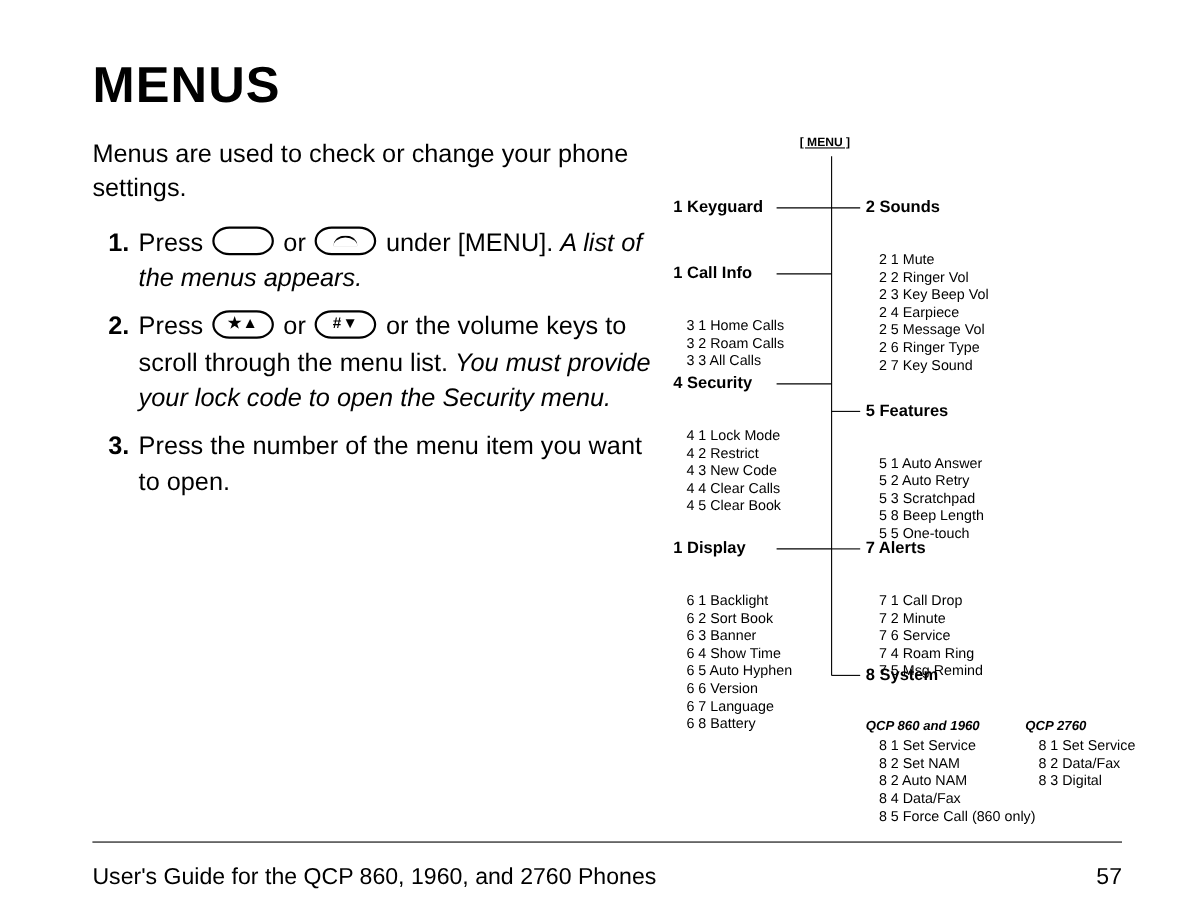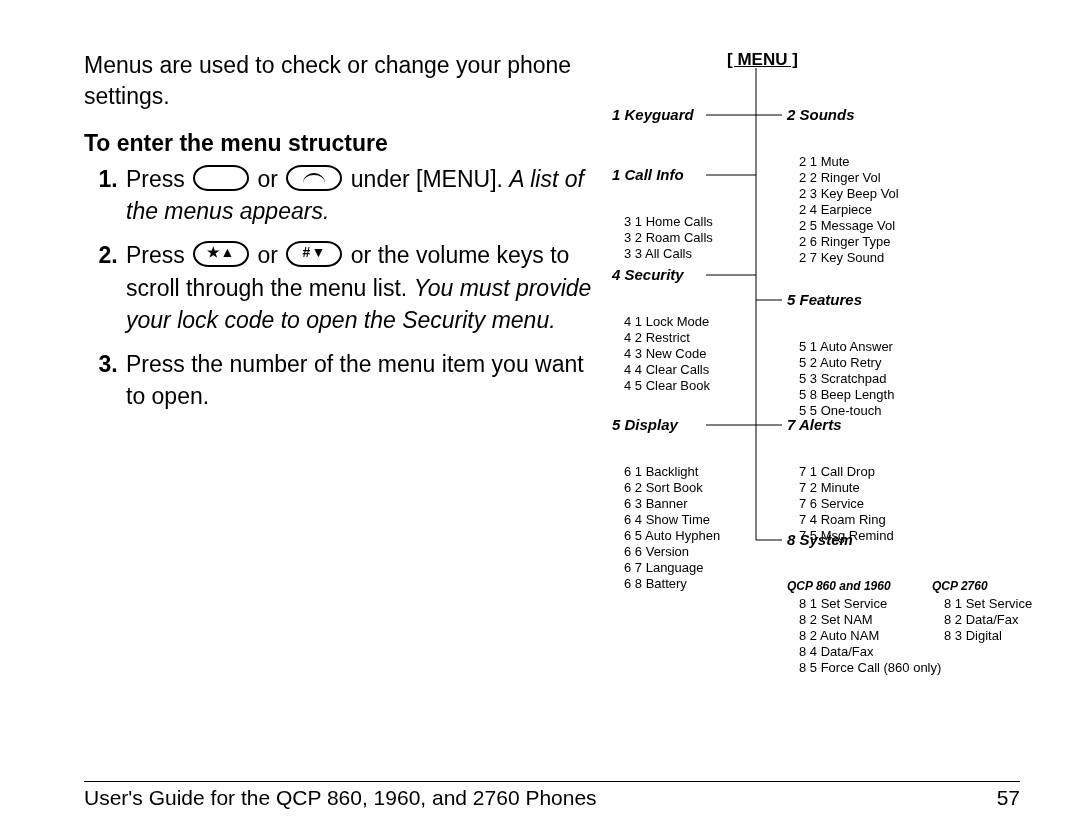--- a/index.html
+++ b/index.html
@@ -94,59 +94,58 @@
   .tree {
     position: relative;
     width: 400px;
     height: 630px;
     font-family: "Tahoma","Verdana",sans-serif;
   }
   .menu-root {
     position:absolute;
     left:115px; top:0;
     font-weight:bold;
-    font-size:17px;
+    font-size:11px;
     text-decoration:underline;
   }
   .node-head {
     position:absolute;
     font-weight:bold;
     font-size:15px;
     white-space:nowrap;
-    font-style:italic;
   }
   .node-item {
     position:absolute;
     font-size:13px;
     white-space:nowrap;
     line-height:1.25;
     margin-top:28px;
   }
   .italic-sm { font-style: italic; font-weight:bold; font-size:12px;}
 
   .footer {
     position:absolute;
     left:84px; right:60px; bottom:24px;
     border-top:1px solid #000;
-    padding-top:4px;
+    padding-top:20px;
     font-size:21px;
     display:flex;
     justify-content:space-between;
   }
 
   svg.tree-lines { position:absolute; left:0; top:0; }
 </style>
 </head>
 <body>
 
 <div class="page">
+  <h1>MENUS</h1>
   <div class="cols">
     <div class="left">
       <div class="para">Menus are used to check or change your phone settings.</div>
-      <div class="subhead">To enter the menu structure</div>
       <ol>
         <li>
           <span>Press </span>
           <span class="key"></span>
           <span> or </span>
           <span class="key arc"></span>
           <span> under [MENU]. </span>
           <span class="italic">A list of the menus appears.</span>
         </li>
         <li>
@@ -187,21 +186,21 @@
         <div class="node-item" style="left:12px; top:152px">3 2 Roam Calls</div>
         <div class="node-item" style="left:12px; top:168px">3 3 All Calls</div>
 
         <div class="node-head" style="left:0; top:216px">4 Security</div>
         <div class="node-item" style="left:12px; top:236px">4 1 Lock Mode</div>
         <div class="node-item" style="left:12px; top:252px">4 2 Restrict</div>
         <div class="node-item" style="left:12px; top:268px">4 3 New Code</div>
         <div class="node-item" style="left:12px; top:284px">4 4 Clear Calls</div>
         <div class="node-item" style="left:12px; top:300px">4 5 Clear Book</div>
 
-        <div class="node-head" style="left:0; top:366px">5 Display</div>
+        <div class="node-head" style="left:0; top:366px">1 Display</div>
         <div class="node-item" style="left:12px; top:386px">6 1 Backlight</div>
         <div class="node-item" style="left:12px; top:402px">6 2 Sort Book</div>
         <div class="node-item" style="left:12px; top:418px">6 3 Banner</div>
         <div class="node-item" style="left:12px; top:434px">6 4 Show Time</div>
         <div class="node-item" style="left:12px; top:450px">6 5 Auto Hyphen</div>
         <div class="node-item" style="left:12px; top:466px">6 6 Version</div>
         <div class="node-item" style="left:12px; top:482px">6 7 Language</div>
         <div class="node-item" style="left:12px; top:498px">6 8 Battery</div>
 
         <div class="node-head" style="left:175px; top:56px">2 Sounds</div>

